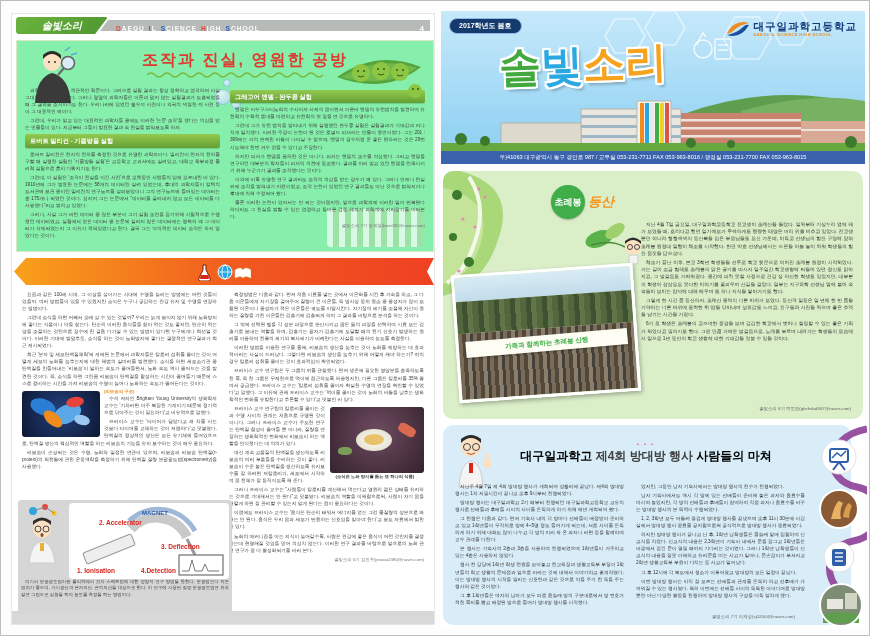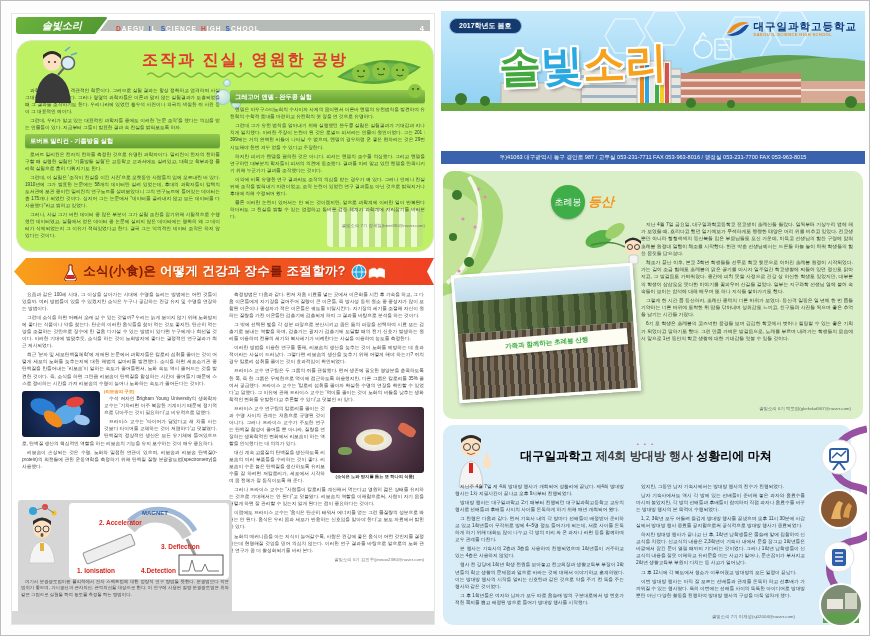--- a/index.html
+++ b/index.html
@@ -16,22 +16,22 @@
            clip-path:polygon(0 0,100% 0,86% 100%,0 100%);color:#fff;font-weight:bold;font-style:italic;
            font-size:10px;line-height:17px;text-align:center;border-radius:3px;z-index:2}
   .mh-band{position:absolute;left:84px;right:0;top:3px;height:11px;background:#b7bbb7;
            clip-path:polygon(8px 0,100% 0,100% 100%,0 100%);line-height:11px;padding-left:16px;box-sizing:border-box}
   .mh-band .w{display:inline-block;color:#fdfdfd;font-size:6.6px;font-weight:bold;letter-spacing:1px;margin-right:4px}
   .w.r::first-letter{color:#e8433a}
   .w.b::first-letter{color:#2a63c8}
   .mh-num{position:absolute;right:6px;top:3px;color:#fff;font-size:7.5px;font-weight:bold;line-height:11px}
 
   
-  #a1{position:absolute;left:4px;top:26px;width:416px;height:210px;background:#bef264;border:1px solid #d9e7c2;
-      border-radius:16px;overflow:hidden}
+  #a1{position:absolute;left:4px;top:26px;width:416px;height:210px;background:#86efac;border:1px solid #d9e7c2;
+      border-radius:0;overflow:hidden}
   .a1-title{position:absolute;left:60px;right:20px;top:9px;text-align:center;font-size:16px;font-weight:bold;
             color:#e0392f;letter-spacing:2px;z-index:2}
   .a1-wave{position:absolute;left:130px;top:30px;z-index:2}
   .a1-cols{position:absolute;left:8px;right:8px;top:46px;bottom:4px;display:flex;gap:10px;z-index:1}
   .col{flex:1;font-size:4.7px;line-height:1.5;color:#3a3a3a;text-align:justify;overflow:hidden}
   .sec-h{display:block;background:linear-gradient(#94c94f,#63a032);color:#fff;font-size:6.2px;font-weight:bold;
          padding:2px 5px;border-radius:2px;margin:3px 0;box-shadow:0 1px 1px rgba(0,0,0,.15)}
   .byl{font-size:4.4px;color:#777;text-align:right;margin-top:3px;text-indent:0}
   .bub{position:absolute;border-radius:50%;background:radial-gradient(circle at 35% 30%,#eef8ff,#a8d4ee);
        border:1px solid #8fc3e4;opacity:.85;z-index:0}
@@ -57,37 +57,37 @@
   .food{float:right;width:94px;height:66px;margin:2px 0 10px 5px;border-radius:3px;position:relative;
         background:radial-gradient(circle at 50% 38%,#6e4c60,#35222e)}
   .food i{position:absolute;border-radius:50%}
   .food-cap{position:absolute;left:-4px;bottom:-8px;width:104%;font-size:4.3px;color:#333;font-weight:bold;text-align:center}
   #panel{position:absolute;left:6px;top:486px;width:214px;height:114px;background:#d6d6d6;border-radius:3px;
          padding:3px;box-sizing:border-box;z-index:2}
   .pan-cap{font-size:4.4px;color:#444;line-height:1.45;text-align:justify;clear:both;text-indent:4px}
   #fstrip{position:absolute;left:0;right:0;bottom:0;height:13px;background:#d8d8d8}
 
   
-  #rheader{position:absolute;left:0;top:0;width:424px;height:100px;overflow:hidden;
+  #rheader{position:absolute;left:0;top:0;width:424px;height:140px;overflow:hidden;
            background:linear-gradient(#c6e9fb,#8ed0f2)}
   #rbadge{position:absolute;left:8px;top:7px;background:#143a6e;border:1px solid #8db9e2;border-radius:9px;
           color:#fff;font-size:7px;font-weight:bold;padding:2px 9px;z-index:5}
   #rlogo{position:absolute;right:8px;top:8px;display:flex;align-items:center;gap:3px;z-index:5}
   .rlogo-kr{color:#123a7a;font-size:10.5px;font-weight:bold;letter-spacing:1px;line-height:1.1}
   .rlogo-en{color:#f08c1e;font-size:4px;letter-spacing:.4px;font-weight:bold}
   #rtitle{position:absolute;left:58px;top:26px;font-size:42px;font-weight:bold;transform:rotate(-2deg);z-index:4;
           text-shadow:-2px 0 #fff,2px 0 #fff,0 -2px #fff,0 2px #fff,-2px -2px #fff,2px 2px #fff,-2px 2px #fff,2px -2px #fff,3px 4px 3px rgba(0,0,0,.25)}
   .t-g{color:#43a93f}.t-b{color:#29a8e1}.t-o{color:#f6a21d}
   #raddr{position:absolute;left:0;top:140px;width:424px;height:13px;background:#3b63ad;color:#fff;font-size:5.6px;
          line-height:13px;text-align:center}
 
   #mtn{position:absolute;left:2px;top:160px;width:420px;height:248px;background:#daeec8;border-radius:10px;overflow:hidden}
   .mtn-title{position:absolute;left:108px;top:14px;display:flex;align-items:center;gap:3px;z-index:3}
   .mtn-t1{font-size:12px;font-weight:bold;color:#15477d;font-style:italic;white-space:nowrap}
-  .mtn-badge{width:34px;height:34px;border-radius:50%;background:#3fae49;color:#fff;font-size:9px;font-weight:normal;
+  .mtn-badge{width:34px;height:34px;border-radius:50%;background:#3fae49;color:#fff;font-size:9px;font-weight:bold;
              display:flex;align-items:center;justify-content:center;box-shadow:0 1px 2px rgba(0,0,0,.25);flex:none}
   .mtn-t2{font-size:13px;font-weight:bold;color:#f7941d;font-style:italic}
   .mtn-photo{position:absolute;left:12px;top:98px;width:176px;height:122px;transform:rotate(-4deg);
              border:3px solid #fff;box-shadow:1px 2px 4px rgba(0,0,0,.3);overflow:hidden;z-index:3}
   .ph-sky{height:20%;background:linear-gradient(#d9ecf5,#c2dcea)}
   .ph-trees{height:26%;background:repeating-linear-gradient(90deg,#53663d 0 6px,#3f5230 6px 11px,#62754a 11px 16px)}
   .ph-crowd{height:54%;background:repeating-linear-gradient(90deg,#7a6b58 0 4px,#534737 4px 8px,#8a7f6d 8px 12px,#45403a 12px 15px)}
   .ph-banner{position:absolute;left:4%;top:52%;width:92%;height:16px;background:#fdfdf4;transform:rotate(-1deg);
              display:flex;align-items:center;justify-content:center;font-size:6.5px;font-weight:bold;color:#3fae49;box-shadow:0 1px 2px rgba(0,0,0,.3)}
   .mtn-body{position:absolute;left:198px;top:50px;width:212px;height:172px;font-size:4.8px;line-height:1.5;
@@ -181,23 +181,20 @@
         <div class="byl">솔빛소리 7기 장세일(bien090@naver.com)</div>
       </div>
     </div>
   </div>
 
   <div id="a2banner">
     <svg width="15" height="18" viewBox="0 0 15 18">
       <path d="M6 2 h3 v5 l4 8 a2 2 0 0 1 -2 3 h-7 a2 2 0 0 1 -2 -3 l4 -8 z" fill="#fff" stroke="#7e1a06" stroke-width="1"></path>
       <path d="M4.2 12 h6.6 l1.2 2.5 a1 1 0 0 1 -1 1.5 h-7 a1 1 0 0 1 -1 -1.5 z" fill="#d9251c"></path>
     </svg>
-    <div class="a2t">
-      <span class="d">소식(小食)은</span><span class="w2"> 어떻게 건강과 장수</span><span class="d">를</span><span class="w2"> 조절할까?</span>
-    </div>
     <svg width="34" height="16" viewBox="0 0 34 16">
       <circle cx="8" cy="8" r="7" fill="#2aa7e0" stroke="#fff" stroke-width="1"></circle>
       <ellipse cx="8" cy="8" rx="3" ry="7" fill="none" stroke="#fff" stroke-width=".8"></ellipse>
       <line x1="1" y1="8" x2="15" y2="8" stroke="#fff" stroke-width=".8"></line>
       <path d="M18 6 q6 -4 8 0 q2 -4 8 0 l0 8 q-6 -3 -8 0 q-2 -3 -8 0 z" fill="#fff" stroke="#e8cf9a" stroke-width=".6"></path>
     </svg>
   </div>
 
   <div id="a2cols">
     <div class="a2col a2col-l">
@@ -399,21 +396,21 @@
       <path d="M10 10 q10 -10 20 0 l0 -4 q-10 -8 -20 0 z" fill="#2e2b28"></path>
       <circle cx="16" cy="14" r="3.5" fill="none" stroke="#444"></circle>
         <circle cx="25" cy="14" r="3.5" fill="none" stroke="#444"></circle>
       <path d="M16 20 q4 3 8 0" stroke="#a05c3a" fill="none"></path>
       <path d="M8 54 Q9 30 20 28 Q31 30 32 54 Z" fill="#f4f4f4" stroke="#ccc"></path>
       <rect x="18" y="30" width="4" height="10" fill="#d9251c"></rect>
       <rect x="32" y="26" width="8" height="9" rx="3" fill="#fbe0c2"></rect>
       <rect x="34" y="20" width="4" height="8" rx="2" fill="#fbe0c2"></rect>
     </svg>
     <div class="bdb-title">
-      <span class="bt-b">대구일과학고 </span><span class="bt-m">제4회 방대방 행사 </span><span class="bt-b">성황리에 마쳐</span>
+      <span class="bt-b">대구일과학고 </span><span class="bt-m">제4회 방대방 행사 </span><span class="bt-b">사람들의 마쳐</span>
     </div>
     <div class="bdb-cols">
       <div class="bdb-col">
           <p>지난주 4월 7일 제 4회 방대방 행사가 개최되어 성황리에 끝났다. 제4회 방대방 행사는 1차 지필시간이 끝나고 오후 9시부터 진행되었다.</p>
           <p>방대방 행사는 대구일과학고 2기 때부터 진행되던 대구일과학고등학교 고유의 행사로 선배들과 후배들 사이의 사이를 돈독하게 하기 위해 매년 개최되어 왔다.</p>
           <p>그 진행은 다음과 같다. 먼저 기숙사 내의 각 방마다 선배들이 배정받아 준비하고 있고 1학년들이 무작위로 방에 4~5명 정도 들어가게 되는데, 서로 사이를 돈독하게 하기 위해 대화도 많이 나누고 각 방의 미리 싸 온 과자나 라면 등을 함께하며 교우 관계를 다진다.</p>
           <p>본 행사는 기숙사의 2층과 3층을 사용하여 진행되었으며 1학년들이 거주하고 있는 4층은 사용하지 않았다.</p>
           <p>행사 전 강당에 1학년 학생 전원을 모아놓고 전교회장과 생활교육부 부장이 1학년들의 학교 생활의 문제점과 앞으로 바라는 것에 대해서 이야기하고 훈계하였다. 이는 방대방 행사의 시작을 알리는 신호탄과 같은 것으로 약을 주기 전 독을 주는 행사와 같은 것이었다.</p>
           <p>그 후 1학년들은 여자와 남자가 모두 따로 음슬래 방의 구분대로에서 방 번호가 적힌 쪽지를 뽑고 배정된 방으로 들어가 방대방 행사를 시작했다.</p>
           <p>정보에 따르면 여자 기숙사의 경우 각 방에서 있는 선배들과 후배들이 미리 준비해놓은 과자와 음료수를 마시며 즐겁게 놀</p>

